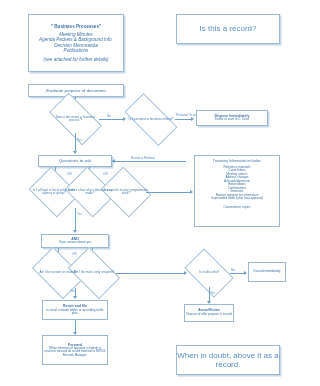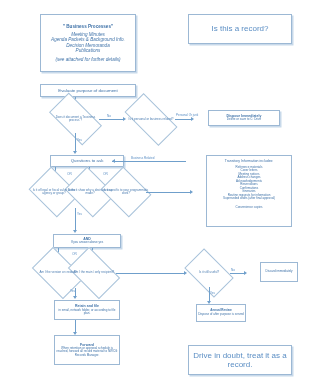--- a/index.html
+++ b/index.html
@@ -5,21 +5,21 @@
   html,body{margin:0;padding:0;background:#ffffff;}
   body{width:298px;height:386px;position:relative;overflow:hidden;
        font-family:"Liberation Sans","DejaVu Sans",sans-serif;
        -webkit-font-smoothing:antialiased;}
   .canvas{position:absolute;left:0;top:0;width:298px;height:386px;}
 
   
   .box{position:absolute;box-sizing:border-box;background:#ffffff;
        border:1px solid #9cb8d4;color:#3f72a8;text-align:center;
        display:flex;flex-direction:column;align-items:center;
-       justify-content:center;line-height:1.18;margin-left:12px;}
+       justify-content:center;line-height:1.18;}
   .box.shadow{box-shadow:1.5px 1.5px 0 0 #c8d9ea;}
 
   .title-box{font-size:4.6px;padding:3px 2px;}
   .title-box b{font-weight:bold;display:block;margin-bottom:2.5px;}
   .title-box .it{font-style:italic;display:block;}
   .title-box .gap{height:3px;}
 
   .big{font-size:8px;color:#5b8ec4;}
   .mid{font-size:4.4px;}
   .sm{font-size:3.5px;}
@@ -206,16 +206,16 @@
 
   <div class="ln-v" style="left:75px;top:320px;height:12px;"></div>
   <div class="ar down" style="left:72.5px;top:332px;"></div>
 
   <div class="box" style="left:42px;top:335px;width:66px;height:30px;">
     <span class="sm" style="font-weight:bold;">Forward</span>
     <span class="xs">When retention or approval schedule is reached, forward all record material to NWCG Records Manager.</span>
   </div>
 
   <div class="box shadow big" style="left:176px;top:345px;width:104px;height:30px;">
-    <span>Drive in doubt, treat it as a record.</span>
+    <span>When in doubt, above it as a record.</span>
   </div>
 
 </div>
 
 </body></html>

